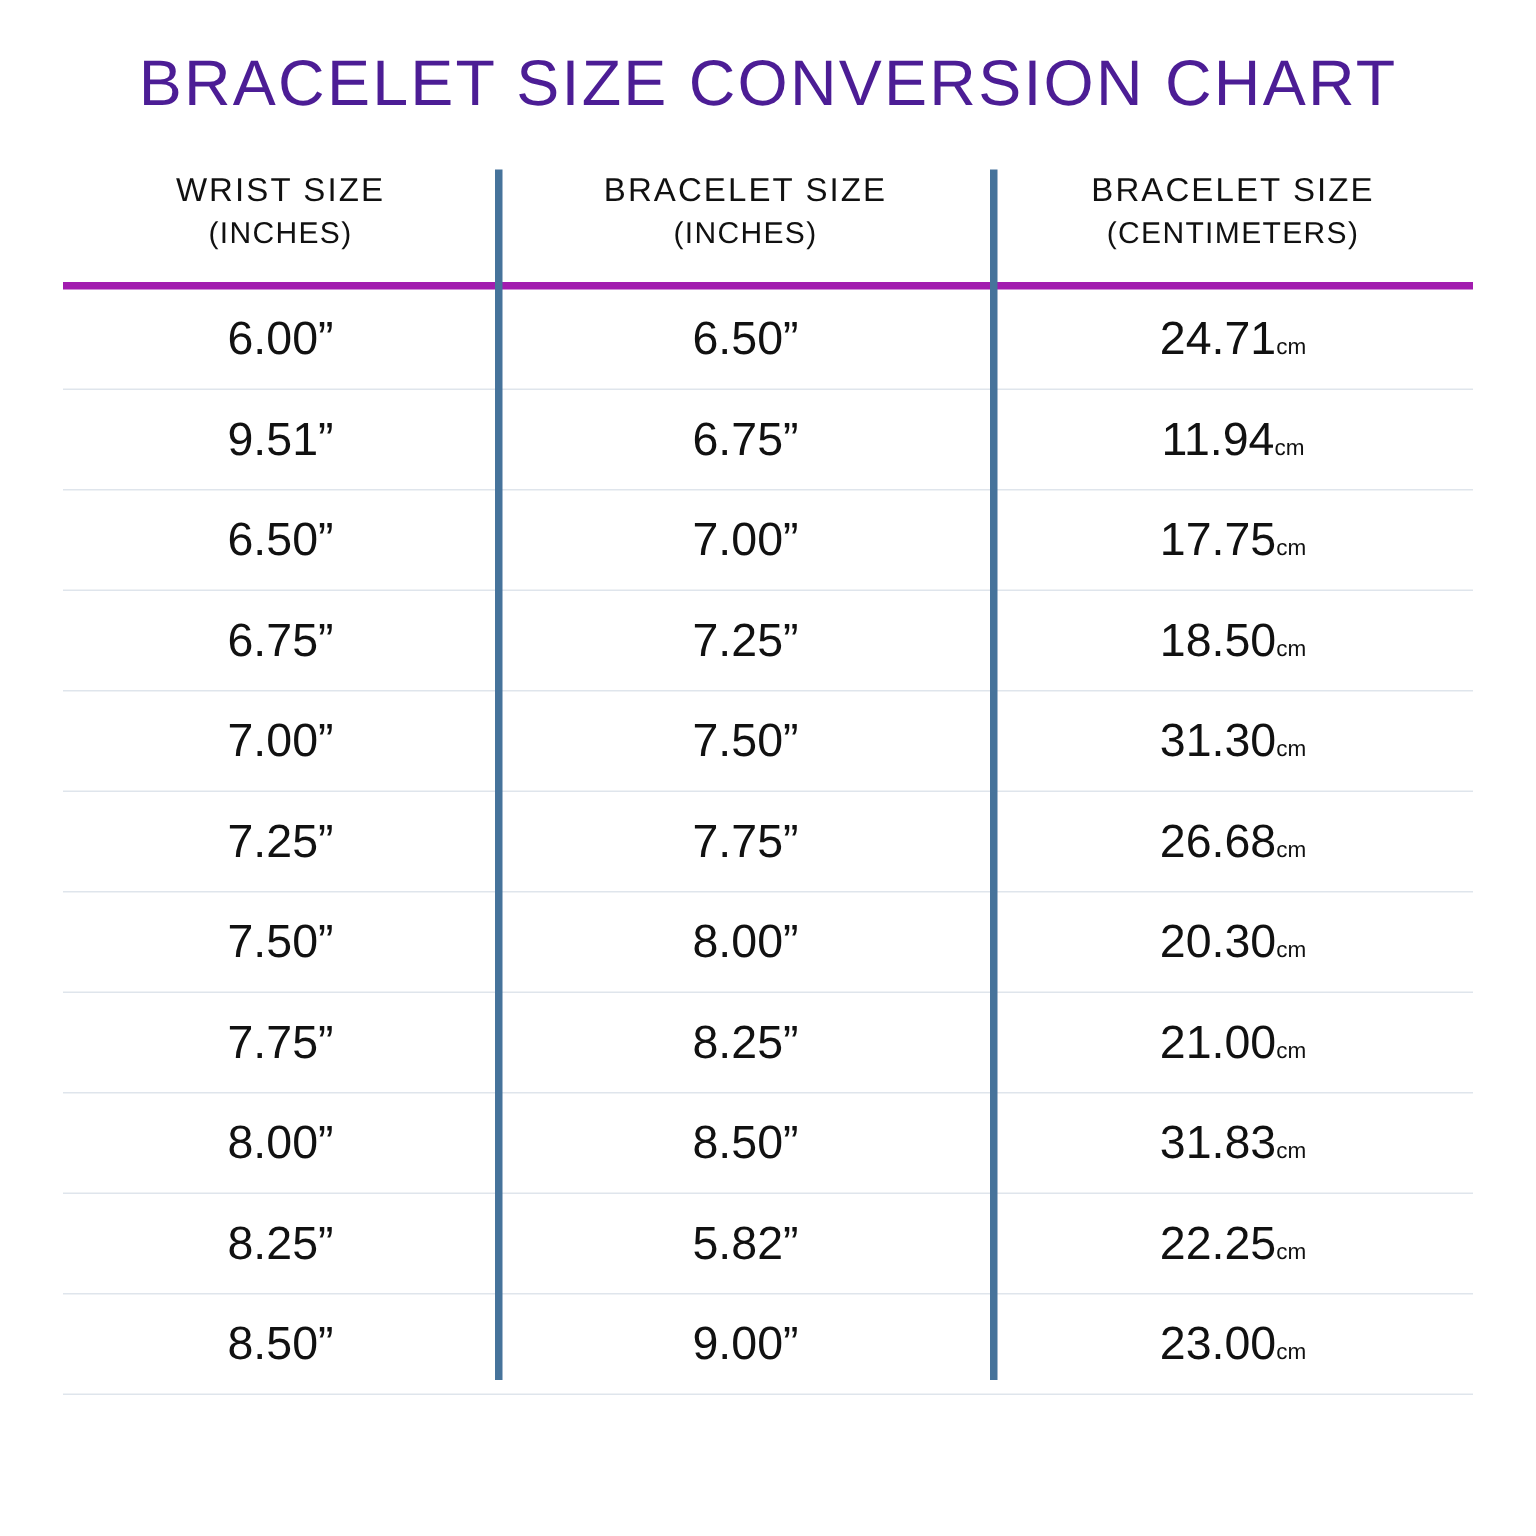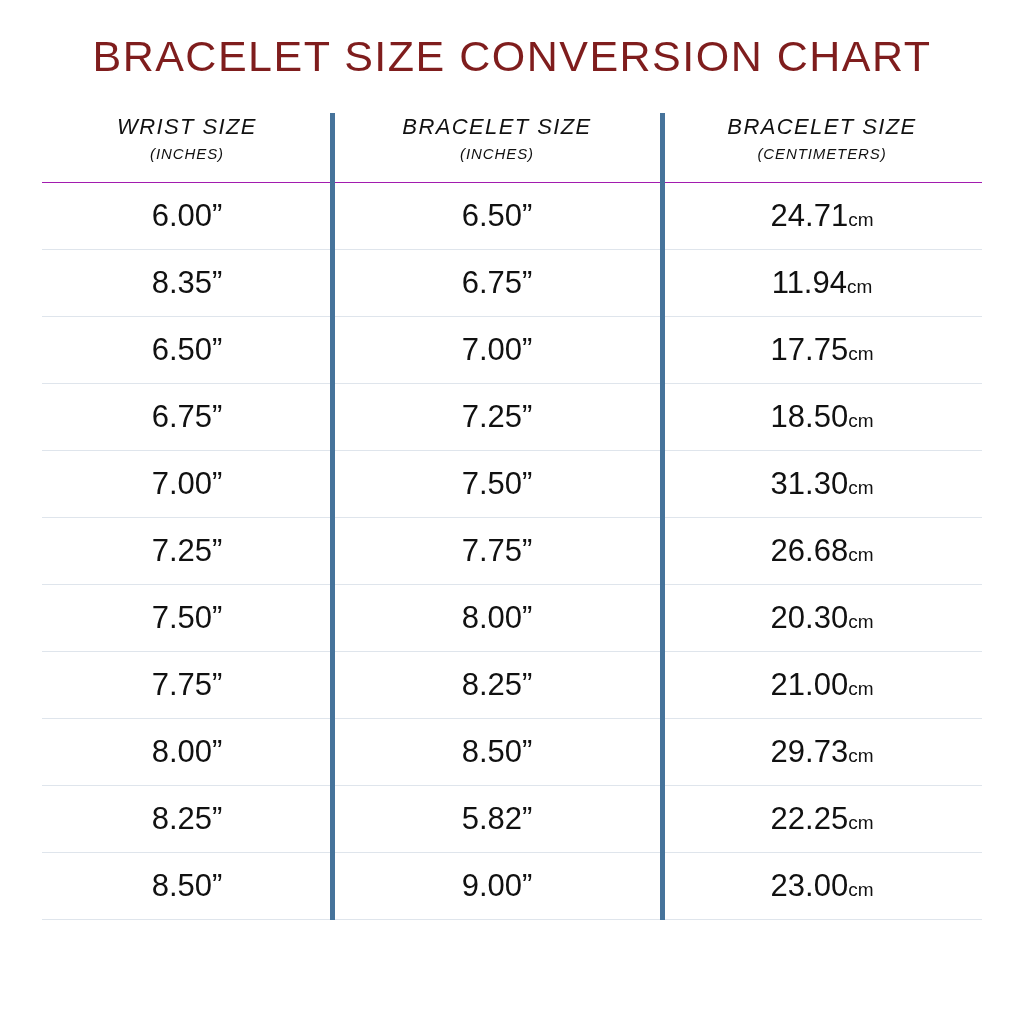--- a/index.html
+++ b/index.html
@@ -20,21 +20,21 @@
     width: 1024px;
     height: 1024px;
     box-sizing: border-box;
   }
 
   .chart-title {
     text-align: center;
     font-size: 43px;
     font-weight: 400;
     letter-spacing: 1.5px;
-    color: #7f1d1d;
+    color: #4c1d95;
     margin: 0;
     padding-top: 32px;
     padding-bottom: 10px;
     white-space: nowrap;
     font-family: "Liberation Sans", sans-serif;
   }
 
   .table-wrap {
     position: relative;
     margin: 0 auto;
@@ -61,54 +61,53 @@
     z-index: 2;
   }
   table.conv col.c1 { width: 290px; }
   table.conv col.c2 { width: 330px; }
   table.conv col.c3 { width: 320px; }
 
   thead th {
     padding: 0 0 20px 0;
     vertical-align: top;
     font-weight: 400;
-    font-style: italic;
   }
   .head-main {
     display: block;
     font-size: 22px;
     letter-spacing: 1.4px;
     color: #111111;
     line-height: 1.25;
   }
   .head-sub {
     display: block;
-    font-size: 15px;
+    font-size: 20px;
     letter-spacing: 0.9px;
     color: #111111;
     margin-top: 4px;
   }
 
   tbody td {
     height: 66px;
     text-align: center;
     font-size: 31px;
     color: #111111;
     border-top: 1px solid #dfe5ec;
     padding: 0;
     font-weight: 400;
   }
   tbody tr:first-child td {
-    border-top: 1px solid #a21caf;
+    border-top: 5px solid #a21caf;
   }
   tbody tr:last-child td {
     border-bottom: 1px solid #dfe5ec;
   }
   .unit {
-    font-size: 19px;
+    font-size: 15px;
     letter-spacing: 0px;
   }
 </style>
 </head>
 <body>
 
 <div class="page">
 
   <h1 class="chart-title">BRACELET SIZE CONVERSION CHART</h1>
 
@@ -139,21 +138,21 @@
           </th>
         </tr>
       </thead>
       <tbody>
         <tr>
           <td>6.00”</td>
           <td>6.50”</td>
           <td><span>24.71</span><span class="unit">cm</span></td>
         </tr>
         <tr>
-          <td>8.35”</td>
+          <td>9.51”</td>
           <td>6.75”</td>
           <td><span>11.94</span><span class="unit">cm</span></td>
         </tr>
         <tr>
           <td>6.50”</td>
           <td>7.00”</td>
           <td><span>17.75</span><span class="unit">cm</span></td>
         </tr>
         <tr>
           <td>6.75”</td>
@@ -176,21 +175,21 @@
           <td><span>20.30</span><span class="unit">cm</span></td>
         </tr>
         <tr>
           <td>7.75”</td>
           <td>8.25”</td>
           <td><span>21.00</span><span class="unit">cm</span></td>
         </tr>
         <tr>
           <td>8.00”</td>
           <td>8.50”</td>
-          <td><span>29.73</span><span class="unit">cm</span></td>
+          <td><span>31.83</span><span class="unit">cm</span></td>
         </tr>
         <tr>
           <td>8.25”</td>
           <td>5.82”</td>
           <td><span>22.25</span><span class="unit">cm</span></td>
         </tr>
         <tr>
           <td>8.50”</td>
           <td>9.00”</td>
           <td><span>23.00</span><span class="unit">cm</span></td>

